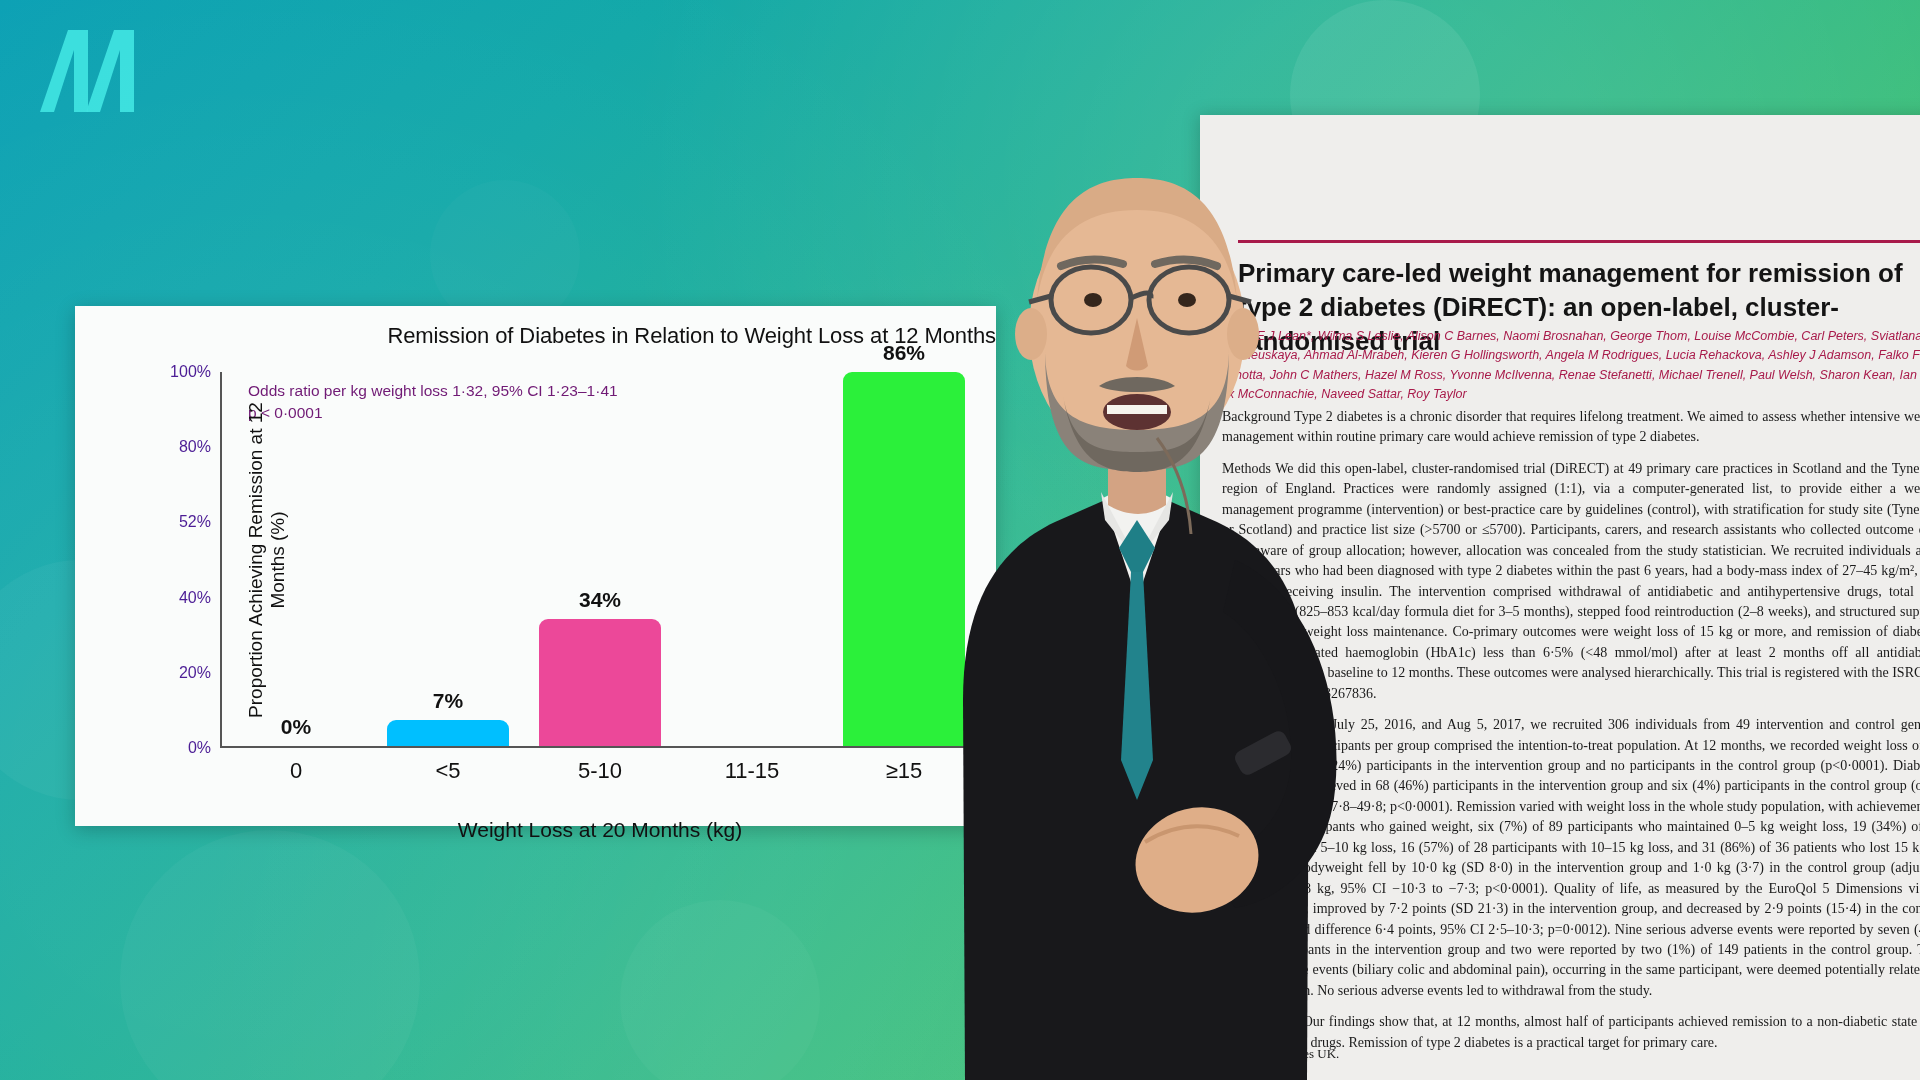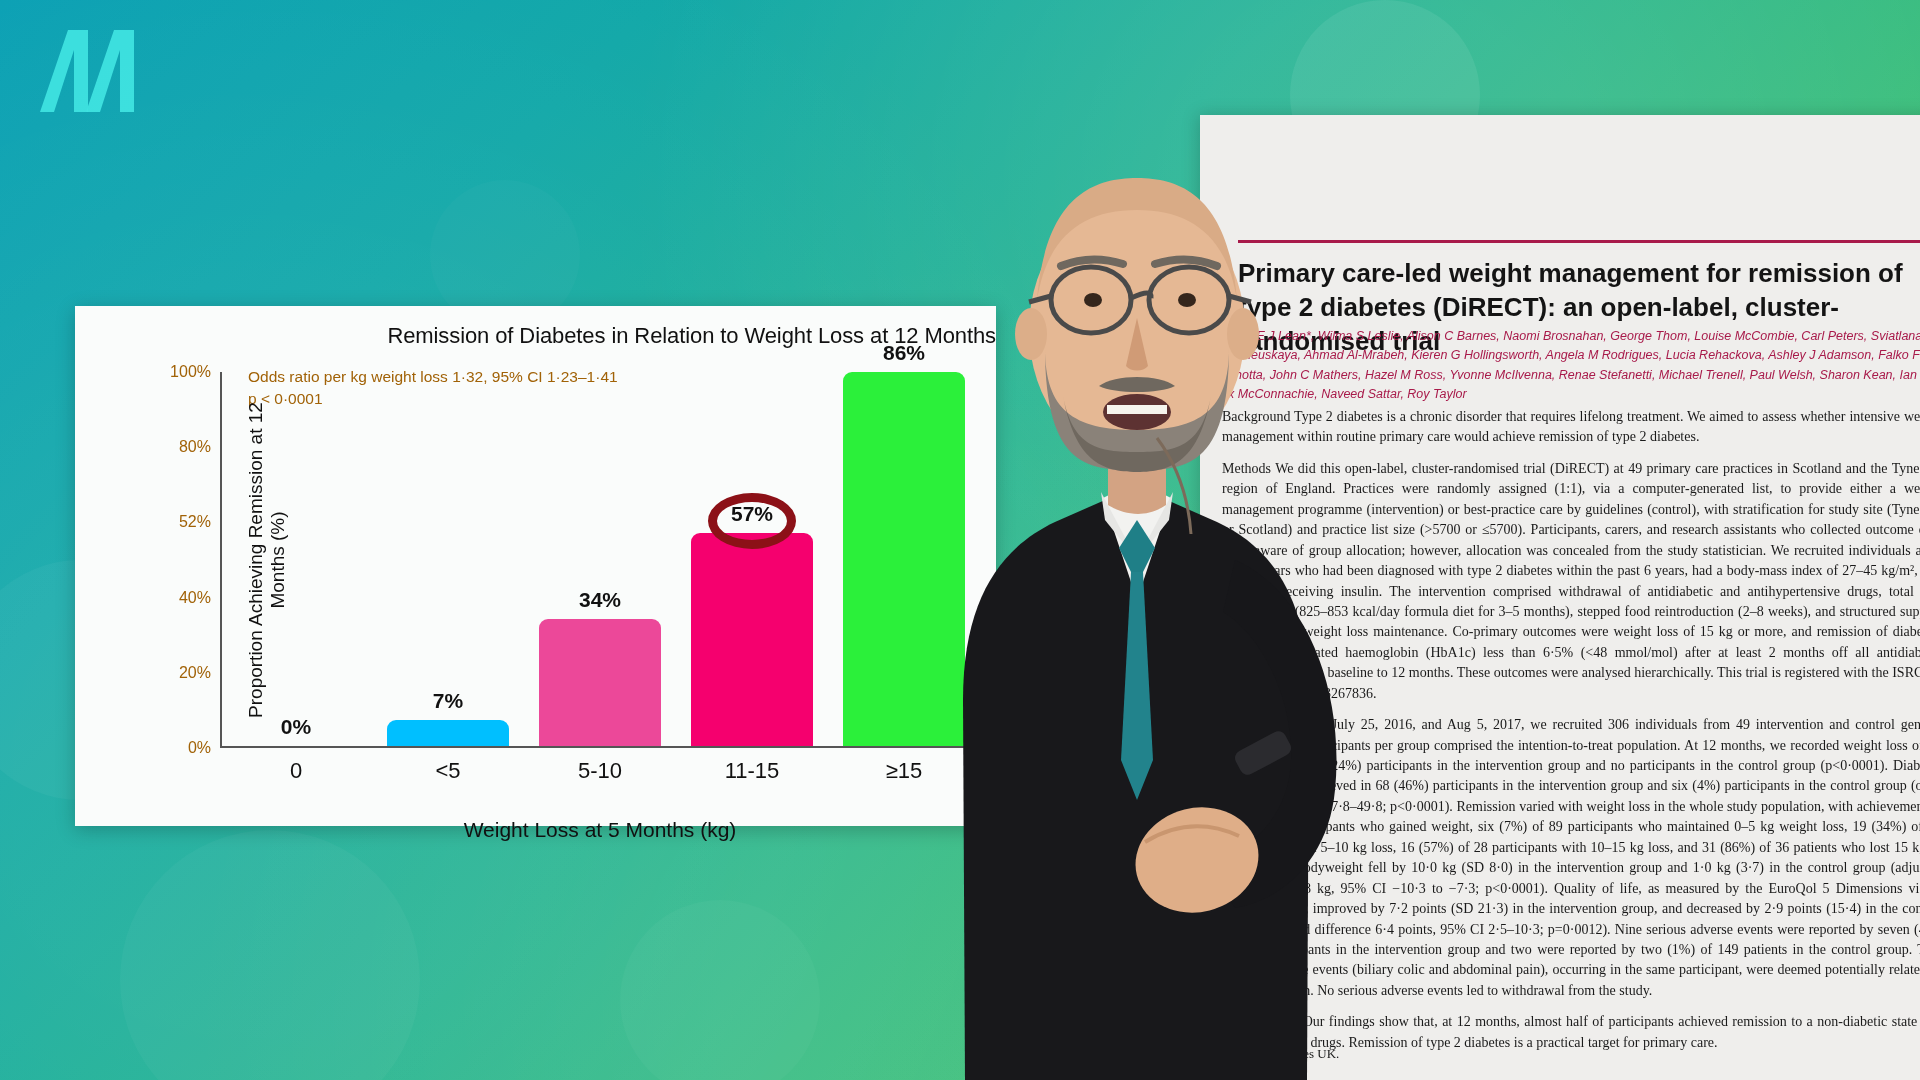--- a/index.html
+++ b/index.html
@@ -25,30 +25,30 @@
   
   #chart-panel{
     position:absolute;left:75px;top:306px;width:921px;height:520px;
     background:#fafcfb;box-shadow:0 4px 18px rgba(0,0,0,0.22);
   }
   #chart-title{
     position:absolute;left:0;right:0;top:17px;text-align:right;
     font-size:22px;color:#111;letter-spacing:-0.1px;white-space:nowrap;
   }
   #annot{
-    position:absolute;left:173px;top:60px;font-size:15.5px;color:#a16207;line-height:1.45;
+    position:absolute;left:173px;top:74px;font-size:15.5px;color:#701a75;line-height:1.45;
   }
   
   #plot{
     position:absolute;left:145px;top:66px;width:760px;height:376px;
   }
   #yaxis-line{position:absolute;left:0;top:0;width:2px;height:376px;background:#555;}
   #xaxis-line{position:absolute;left:0;bottom:0;height:2px;width:760px;background:#555;}
   .ytick{
-    position:absolute;right:100%;margin-right:9px;font-size:16px;color:#a16207;
+    position:absolute;right:100%;margin-right:9px;font-size:16px;color:#4c1d95;
     white-space:nowrap;transform:translateY(-50%);
   }
   #ylabel{
     position:absolute;left:-118px;top:50%;transform:translateY(-50%) rotate(-90deg);
     transform-origin:center center;font-size:19px;color:#111;text-align:center;
     width:330px;line-height:1.18;
   }
   #xlabel{
     position:absolute;left:0;width:760px;top:446px;text-align:center;
     font-size:21px;color:#111;
@@ -159,37 +159,33 @@
       </div>
 
       <div class="bar-slot">
         <div class="bar" style="height:127px;background:#ec4899;">
           <div class="bar-value">34%</div>
         </div>
         <div class="xtick">5-10</div>
       </div>
 
       <div class="bar-slot">
-        <div class="bar" style="height:213px;background:#f5006e;">
-          <div class="bar-value">57%</div>
-          <div id="highlight-ellipse"></div>
-        </div>
         <div class="xtick">11-15</div>
       </div>
 
       <div class="bar-slot">
         <div class="bar" style="height:404px;background:#2bf03a;">
           <div class="bar-value">86%</div>
         </div>
         <div class="xtick">≥15</div>
       </div>
 
     </div>
 
-    <div id="xlabel">Weight Loss at 5 Months (kg)</div>
+    <div id="xlabel">Weight Loss at 20 Months (kg)</div>
   </div>
 </div>
 
 <div id="paper">
   <div id="paper-rule"></div>
   <div id="paper-title">Primary care-led weight management for remission of type 2 diabetes (DiRECT): an open-label, cluster-randomised trial</div>
   <div id="paper-authors">Michael E J Lean*, Wilma S Leslie, Alison C Barnes, Naomi Brosnahan, George Thom, Louise McCombie, Carl Peters, Sviatlana Zhyzhneuskaya, Ahmad Al-Mrabeh, Kieren G Hollingsworth, Angela M Rodrigues, Lucia Rehackova, Ashley J Adamson, Falko F Sniehotta, John C Mathers, Hazel M Ross, Yvonne McIlvenna, Renae Stefanetti, Michael Trenell, Paul Welsh, Sharon Kean, Ian Ford, Alex McConnachie, Naveed Sattar, Roy Taylor</div>
   <div id="paper-abstract">
     <p>Background Type 2 diabetes is a chronic disorder that requires lifelong treatment. We aimed to assess whether intensive weight management within routine primary care would achieve remission of type 2 diabetes.</p>
     <p>Methods We did this open-label, cluster-randomised trial (DiRECT) at 49 primary care practices in Scotland and the Tyneside region of England. Practices were randomly assigned (1:1), via a computer-generated list, to provide either a weight management programme (intervention) or best-practice care by guidelines (control), with stratification for study site (Tyneside or Scotland) and practice list size (&gt;5700 or ≤5700). Participants, carers, and research assistants who collected outcome data were aware of group allocation; however, allocation was concealed from the study statistician. We recruited individuals aged 20–65 years who had been diagnosed with type 2 diabetes within the past 6 years, had a body-mass index of 27–45 kg/m², and were not receiving insulin. The intervention comprised withdrawal of antidiabetic and antihypertensive drugs, total diet replacement (825–853 kcal/day formula diet for 3–5 months), stepped food reintroduction (2–8 weeks), and structured support for long-term weight loss maintenance. Co-primary outcomes were weight loss of 15 kg or more, and remission of diabetes, defined as glycated haemoglobin (HbA1c) less than 6·5% (&lt;48 mmol/mol) after at least 2 months off all antidiabetic medications, from baseline to 12 months. These outcomes were analysed hierarchically. This trial is registered with the ISRCTN registry, number 03267836.</p>

